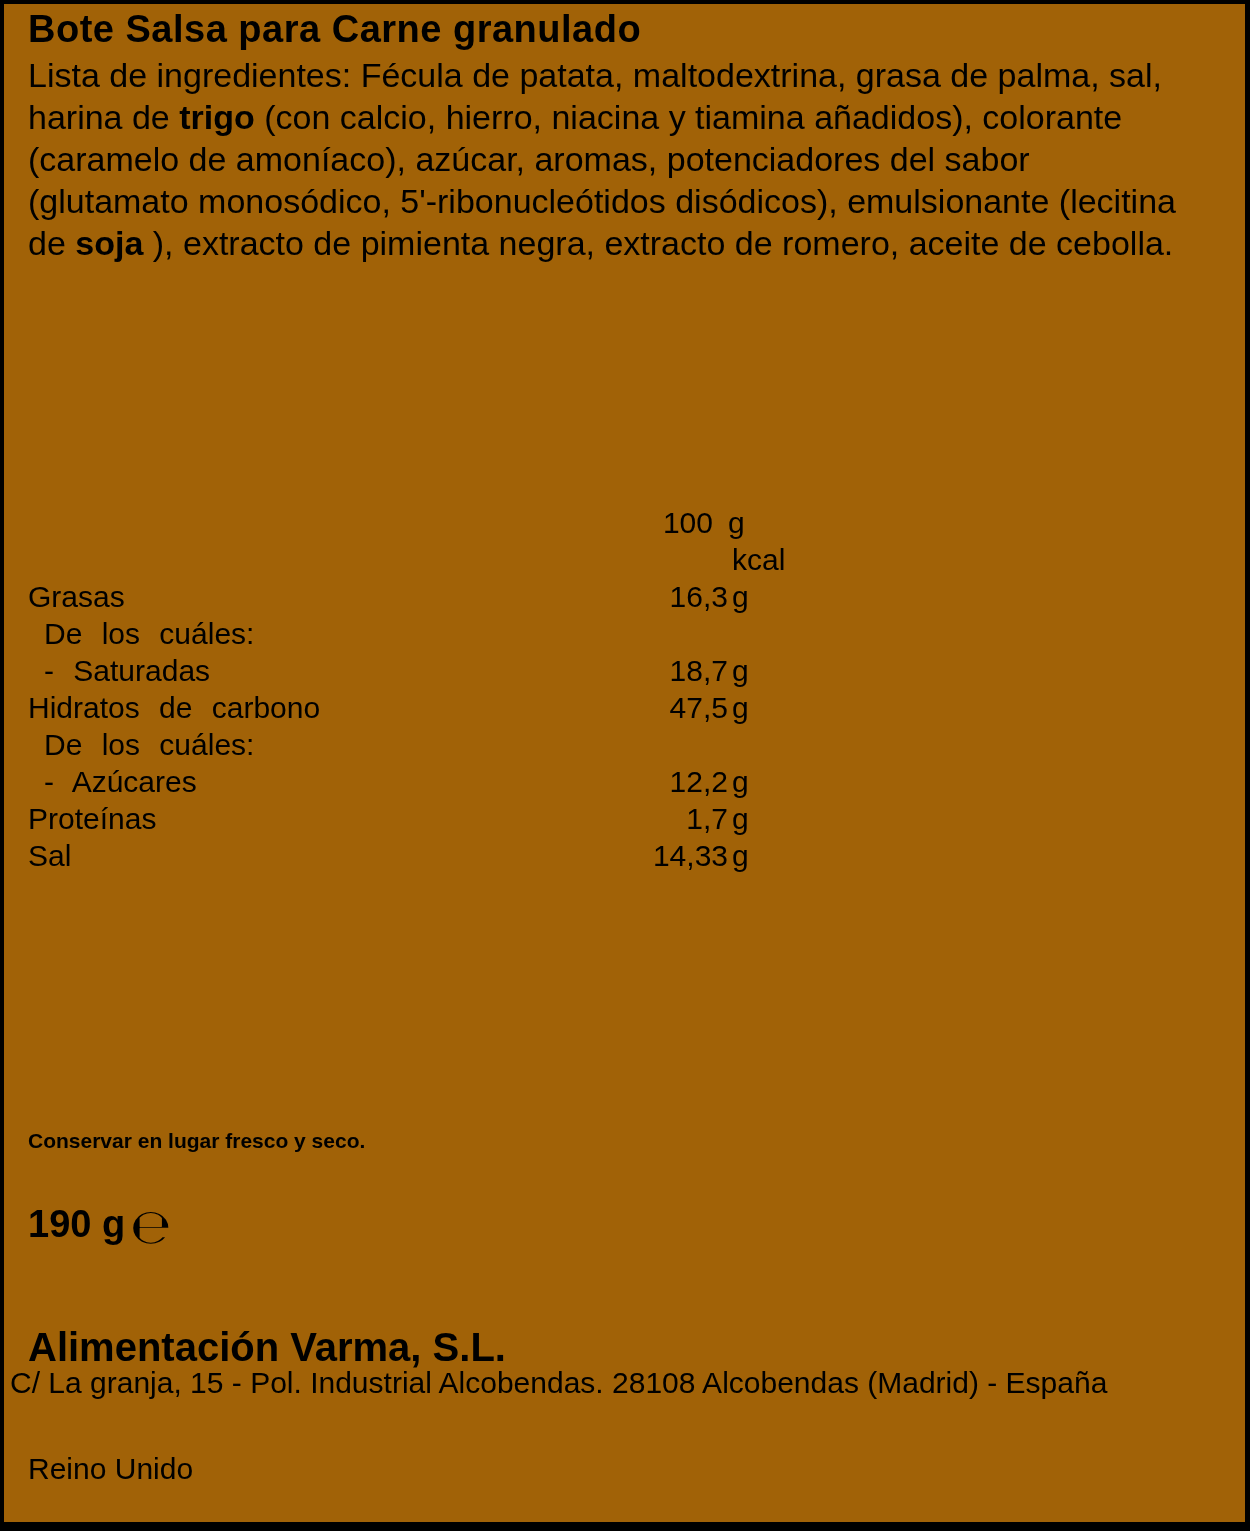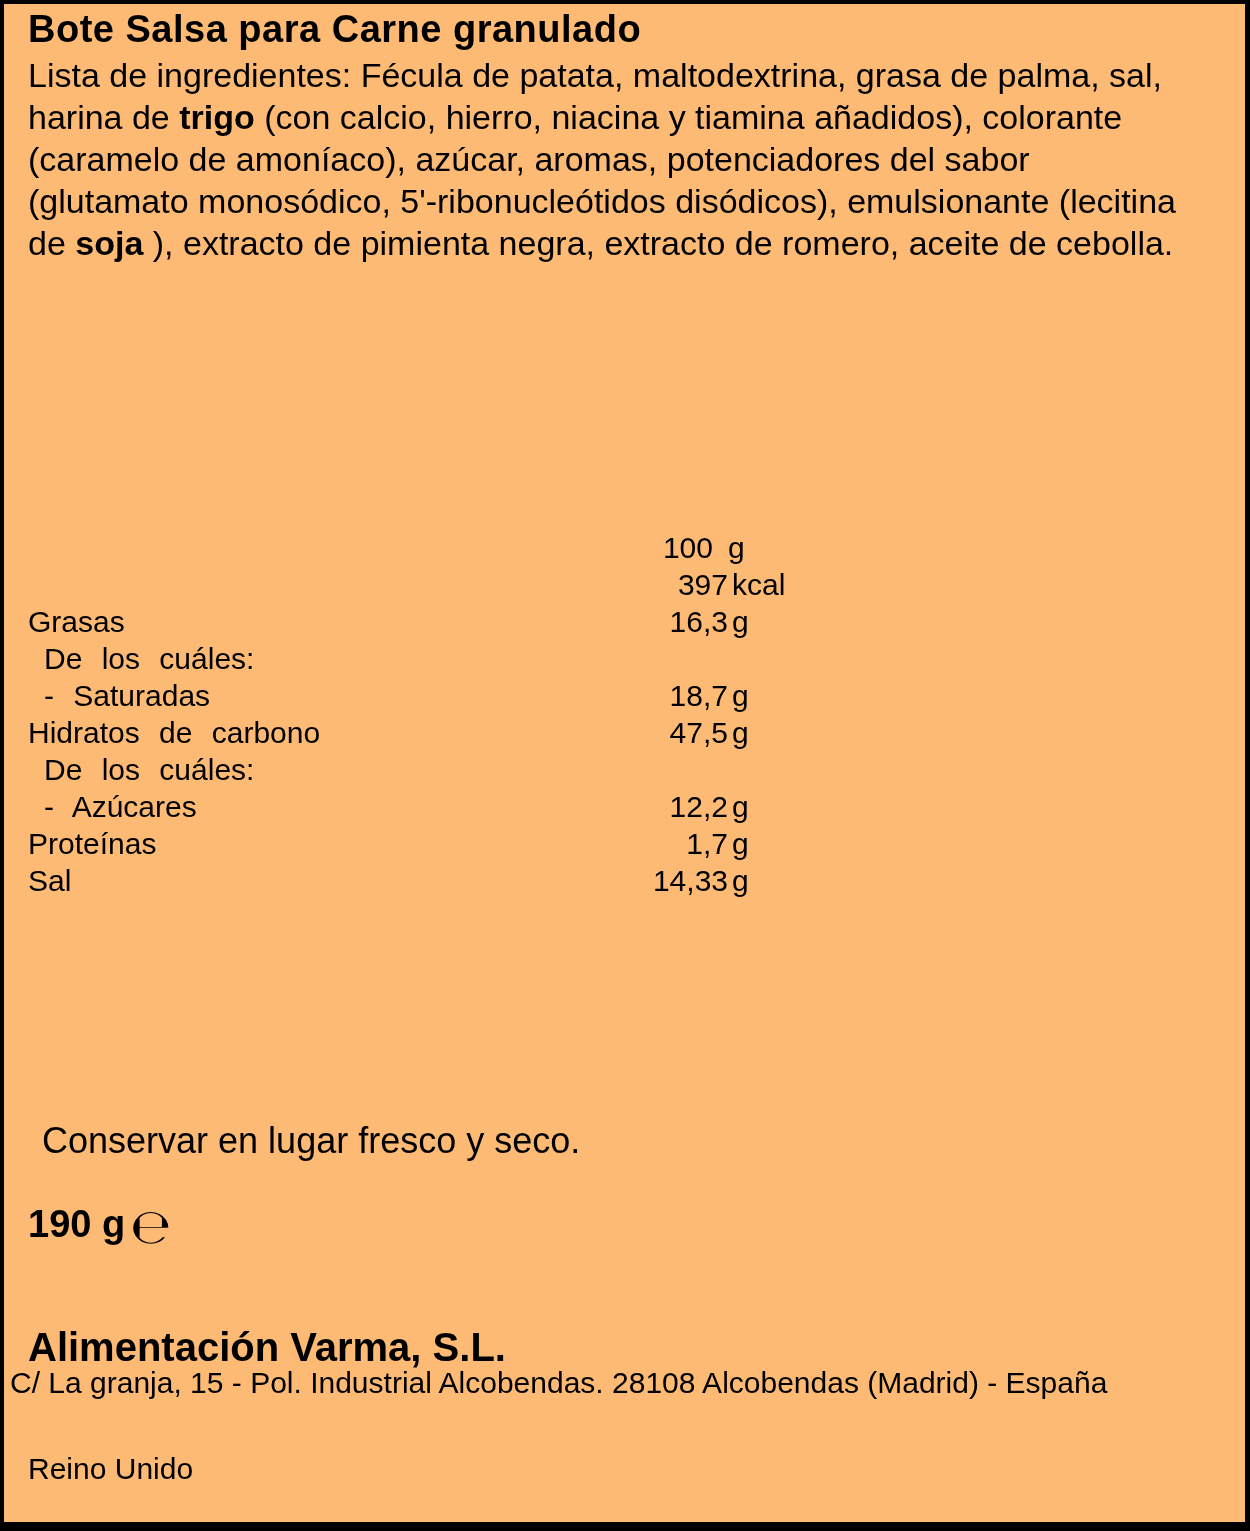--- a/index.html
+++ b/index.html
@@ -1,21 +1,21 @@
 <!DOCTYPE html>
 <html lang="es"><head>
 <meta charset="utf-8">
 <style>
   html, body { margin: 0; padding: 0; background: #ffffff; }
   .page {
     position: relative;
     width: 1250px;
     height: 1531px;
     box-sizing: border-box;
-    background: #fdba74;
+    background: #a16207;
     border-style: solid;
     border-color: #000000;
     border-width: 4px 5px 9px 4px;
     font-family: "Liberation Sans", sans-serif;
     color: #000000;
     overflow: hidden;
   }
   .page h1, .page p { margin: 0; padding: 0; }
 
   .title {
@@ -37,37 +37,37 @@
     line-height: 42px;
   }
   .b { font-weight: bold; }
 
   .nutrition {
     position: absolute;
     left: 24px;
     top: 500px;
     width: 800px;
     font-size: 30px;
-    margin-top: 25px;
   }
   .nrow { position: relative; height: 37px; line-height: 37px; }
   .nlabel { position: absolute; left: 0; white-space: nowrap; word-spacing: 11px; }
   .nrow.indent .nlabel { left: 16px; }
   .nnum { position: absolute; left: 0; width: 700px; text-align: right; white-space: nowrap; }
   .nunit { position: absolute; left: 704px; white-space: nowrap; }
   .nrow.hdr .nnum { width: 685px; }
   .nrow.hdr .nunit { left: 700px; }
 
   .storage {
     position: absolute;
-    left: 38px;
+    left: 24px;
     top: 1116px;
-    font-size: 36px;
+    font-size: 21px;
     line-height: 42px;
     white-space: nowrap;
+    font-weight: bold;
   }
 
   .weight {
     position: absolute;
     left: 24px;
     top: 1196px;
     font-size: 38px;
     line-height: 48px;
     font-weight: bold;
     white-space: nowrap;
@@ -118,21 +118,20 @@
   <div class="nutrition">
 
     <div class="nrow hdr">
       <span class="nnum">100</span>
       <span class="nunit">g</span>
     </div>
 
 
     <div class="nrow">
       <span class="nlabel"></span>
-      <span class="nnum">397</span>
       <span class="nunit">kcal</span>
     </div>
 
     <div class="nrow">
       <span class="nlabel">Grasas</span>
       <span class="nnum">16,3</span>
       <span class="nunit">g</span>
     </div>
 
     <div class="nrow indent">

